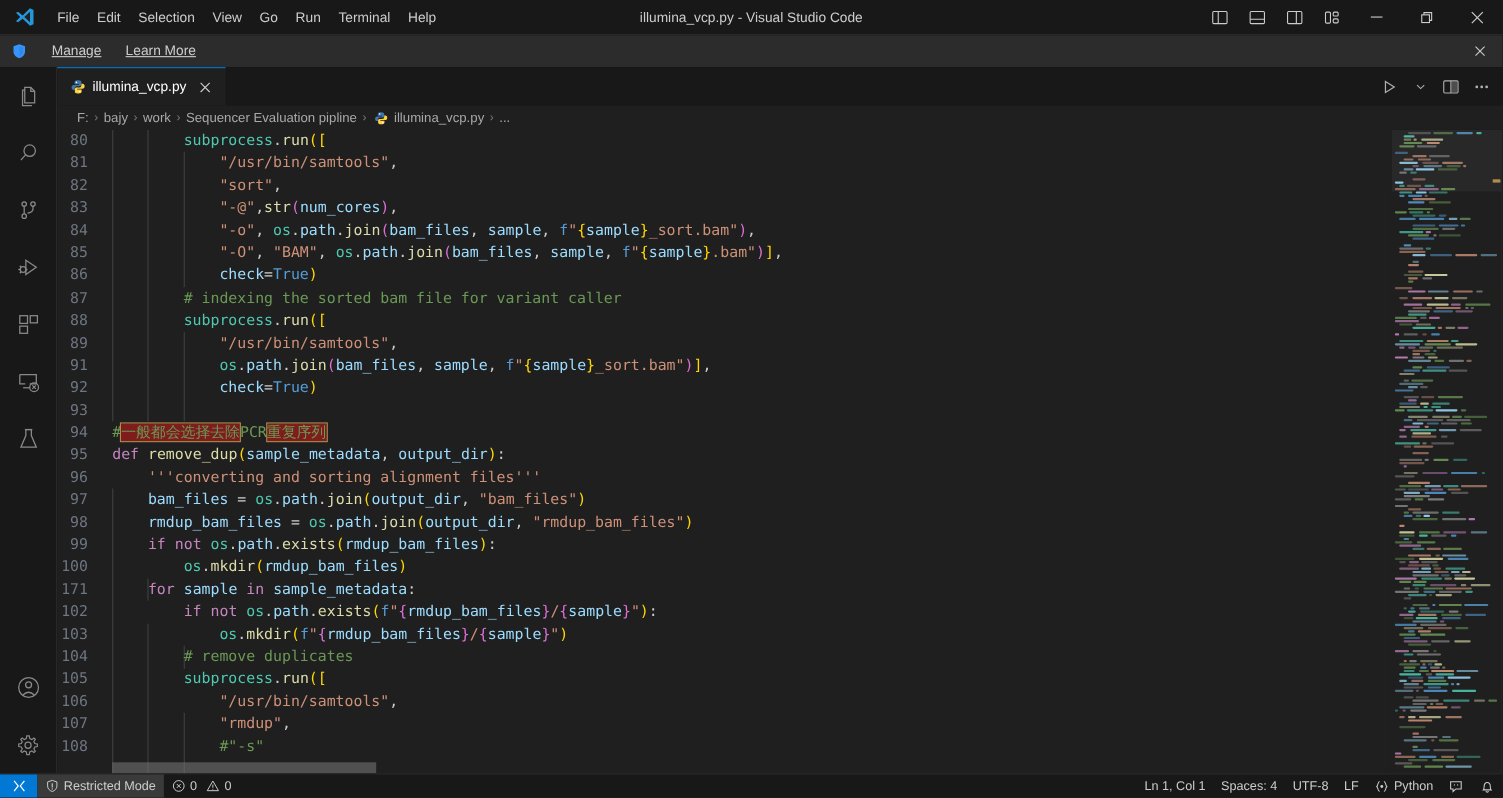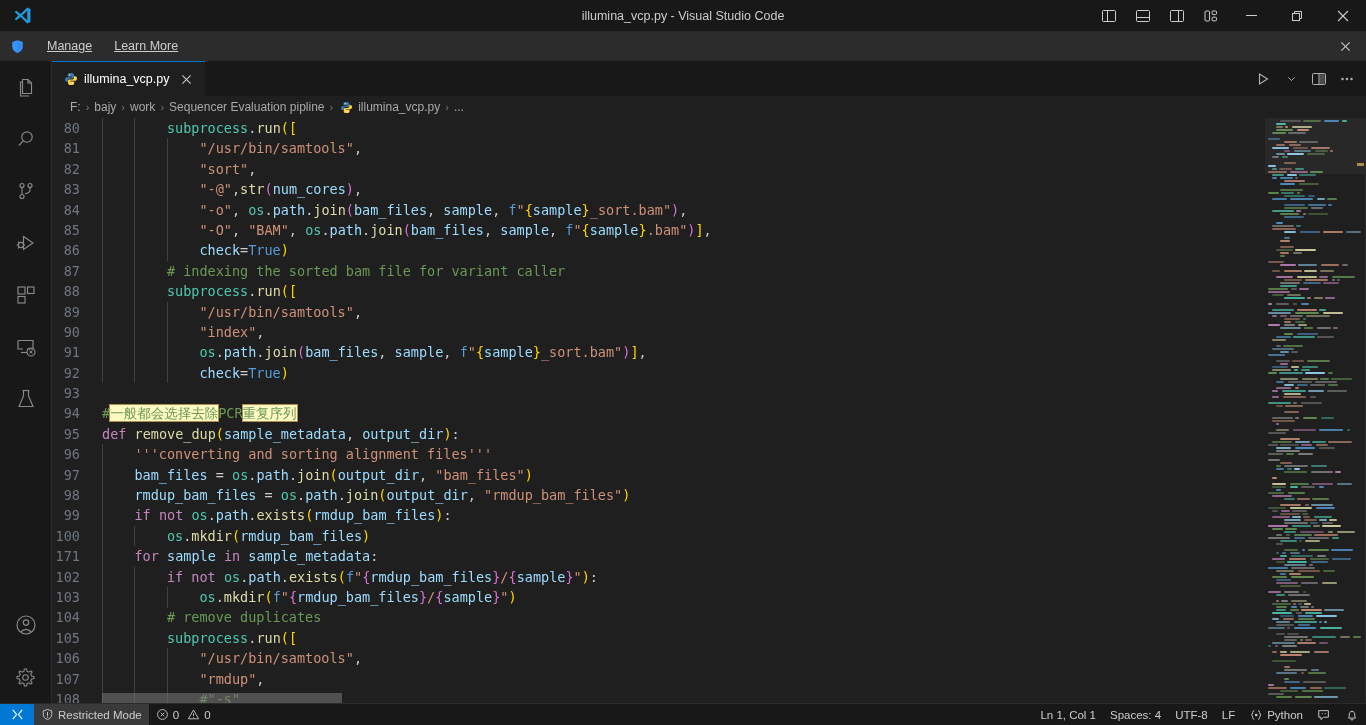--- a/index.html
+++ b/index.html
@@ -115,21 +115,21 @@
   .t-str  { color:#ce9178; }   
   .t-cmt  { color:#6a9955;margin-top:16px; }   
   .t-num  { color:#569cd6; }   
   .t-p1   { color:#ffd700; }   
   .t-p2   { color:#da70d6; }   
   .t-plain{ color:#cccccc; }
   .t-op   { color:#cccccc; }
   .t-fpre { color:#569cd6; }
 
   .hl {
-    background:#fef9c3; outline:1px solid #b08c4e;
+    background:#7f1d1d; outline:1px solid #b08c4e;
   }
 
   
   .minimap {
     width:101px; flex:0 0 101px; position:relative; background:#1f1f1f;
     overflow:hidden; border-left:0;
   }
   .mmcanvas { position:absolute; inset:0; }
   .mmline { position:absolute; height:2px; border-radius:1px; }
   .mmslider { position:absolute; left:0; right:0; background:rgba(255,255,255,.045); }
@@ -164,20 +164,30 @@
 <div class="app">
 
   <div class="titlebar">
     <div class="vscode-logo">
       <svg width="19" height="19" viewBox="0 0 100 100">
         <path d="M75 8 L40 42 L18 25 L8 30 L28 50 L8 70 L18 75 L40 58 L75 92 L92 84 L92 16 Z" fill="#2596d7"></path>
         <path d="M75 25 L75 75 L48 50 Z" fill="#1f1f1f"></path>
       </svg>
     </div>
 
+    <div class="menu">
+      <div class="menu-item">File</div>
+      <div class="menu-item">Edit</div>
+      <div class="menu-item">Selection</div>
+      <div class="menu-item">View</div>
+      <div class="menu-item">Go</div>
+      <div class="menu-item">Run</div>
+      <div class="menu-item">Terminal</div>
+      <div class="menu-item">Help</div>
+    </div>
 
     <div class="win-title">illumina_vcp.py - Visual Studio Code</div>
 
     <div class="title-right">
       <div class="layout-btn">
         <svg width="16" height="16" viewBox="0 0 16 16" fill="none" stroke="#cccccc" stroke-width="1">
           <rect x="1.5" y="2.5" width="13" height="11" rx="1"></rect>
             <line x1="6.5" y1="2.5" x2="6.5" y2="13.5"></line>
         </svg>
       </div>
@@ -415,21 +425,20 @@
               <div class="cline"><div class="lnum">80</div><div class="ltext" style="padding-left: 64.96px;"><span class="t-mod">subprocess</span><span class="t-op">.</span><span class="t-fn">run</span><span class="t-p1">([</span></div></div>
               <div class="cline"><div class="lnum">81</div><div class="ltext" style="padding-left: 97.44px;"><span class="t-str">"/usr/bin/samtools"</span><span class="t-op">,</span></div></div>
               <div class="cline"><div class="lnum">82</div><div class="ltext" style="padding-left: 97.44px;"><span class="t-str">"sort"</span><span class="t-op">,</span></div></div>
               <div class="cline"><div class="lnum">83</div><div class="ltext" style="padding-left: 97.44px;"><span class="t-str">"-@"</span><span class="t-op">,</span><span class="t-fn">str</span><span class="t-p2">(</span><span class="t-var">num_cores</span><span class="t-p2">)</span><span class="t-op">,</span></div></div>
               <div class="cline"><div class="lnum">84</div><div class="ltext" style="padding-left: 97.44px;"><span class="t-str">"-o"</span><span class="t-op">, </span><span class="t-mod">os</span><span class="t-op">.</span><span class="t-var">path</span><span class="t-op">.</span><span class="t-fn">join</span><span class="t-p2">(</span><span class="t-var">bam_files</span><span class="t-op">, </span><span class="t-var">sample</span><span class="t-op">, </span><span class="t-fpre">f</span><span class="t-str">"</span><span class="t-p1">{</span><span class="t-var">sample</span><span class="t-p1">}</span><span class="t-str">_sort.bam"</span><span class="t-p2">)</span><span class="t-op">,</span></div></div>
               <div class="cline"><div class="lnum">85</div><div class="ltext" style="padding-left: 97.44px;"><span class="t-str">"-O"</span><span class="t-op">, </span><span class="t-str">"BAM"</span><span class="t-op">, </span><span class="t-mod">os</span><span class="t-op">.</span><span class="t-var">path</span><span class="t-op">.</span><span class="t-fn">join</span><span class="t-p2">(</span><span class="t-var">bam_files</span><span class="t-op">, </span><span class="t-var">sample</span><span class="t-op">, </span><span class="t-fpre">f</span><span class="t-str">"</span><span class="t-p1">{</span><span class="t-var">sample</span><span class="t-p1">}</span><span class="t-str">.bam"</span><span class="t-p2">)</span><span class="t-p1">]</span><span class="t-op">,</span></div></div>
               <div class="cline"><div class="lnum">86</div><div class="ltext" style="padding-left: 97.44px;"><span class="t-var">check</span><span class="t-op">=</span><span class="t-num">True</span><span class="t-p1">)</span></div></div>
               <div class="cline"><div class="lnum">87</div><div class="ltext" style="padding-left: 64.96px;"><span class="t-cmt"># indexing the sorted bam file for variant caller</span></div></div>
               <div class="cline"><div class="lnum">88</div><div class="ltext" style="padding-left: 64.96px;"><span class="t-mod">subprocess</span><span class="t-op">.</span><span class="t-fn">run</span><span class="t-p1">([</span></div></div>
               <div class="cline"><div class="lnum">89</div><div class="ltext" style="padding-left: 97.44px;"><span class="t-str">"/usr/bin/samtools"</span><span class="t-op">,</span></div></div>
-              <div class="cline"><div class="lnum">90</div><div class="ltext" style="padding-left: 97.44px;"><span class="t-str">"index"</span><span class="t-op">,</span></div></div>
               <div class="cline"><div class="lnum">91</div><div class="ltext" style="padding-left: 97.44px;"><span class="t-mod">os</span><span class="t-op">.</span><span class="t-var">path</span><span class="t-op">.</span><span class="t-fn">join</span><span class="t-p2">(</span><span class="t-var">bam_files</span><span class="t-op">, </span><span class="t-var">sample</span><span class="t-op">, </span><span class="t-fpre">f</span><span class="t-str">"</span><span class="t-p1">{</span><span class="t-var">sample</span><span class="t-p1">}</span><span class="t-str">_sort.bam"</span><span class="t-p2">)</span><span class="t-p1">]</span><span class="t-op">,</span></div></div>
               <div class="cline"><div class="lnum">92</div><div class="ltext" style="padding-left: 97.44px;"><span class="t-var">check</span><span class="t-op">=</span><span class="t-num">True</span><span class="t-p1">)</span></div></div>
               <div class="cline"><div class="lnum">93</div><div class="ltext" style="padding-left: 0px;"></div></div>
               <div class="cline"><div class="lnum">94</div><div class="ltext" style="padding-left: 0px;"><span class="t-cmt">#</span><span class="t-cmt hl">一般都会选择去除</span><span class="t-cmt">PCR</span><span class="t-cmt hl">重复序列</span></div></div>
               <div class="cline"><div class="lnum">95</div><div class="ltext" style="padding-left: 0px;"><span class="t-kw">def</span><span class="t-plain"> </span><span class="t-fn">remove_dup</span><span class="t-p1">(</span><span class="t-var">sample_metadata</span><span class="t-op">, </span><span class="t-var">output_dir</span><span class="t-p1">)</span><span class="t-op">:</span></div></div>
               <div class="cline"><div class="lnum">96</div><div class="ltext" style="padding-left: 32.48px;"><span class="t-str">'''converting and sorting alignment files'''</span></div></div>
               <div class="cline"><div class="lnum">97</div><div class="ltext" style="padding-left: 32.48px;"><span class="t-var">bam_files</span><span class="t-op"> = </span><span class="t-mod">os</span><span class="t-op">.</span><span class="t-var">path</span><span class="t-op">.</span><span class="t-fn">join</span><span class="t-p1">(</span><span class="t-var">output_dir</span><span class="t-op">, </span><span class="t-str">"bam_files"</span><span class="t-p1">)</span></div></div>
               <div class="cline"><div class="lnum">98</div><div class="ltext" style="padding-left: 32.48px;"><span class="t-var">rmdup_bam_files</span><span class="t-op"> = </span><span class="t-mod">os</span><span class="t-op">.</span><span class="t-var">path</span><span class="t-op">.</span><span class="t-fn">join</span><span class="t-p1">(</span><span class="t-var">output_dir</span><span class="t-op">, </span><span class="t-str">"rmdup_bam_files"</span><span class="t-p1">)</span></div></div>
               <div class="cline"><div class="lnum">99</div><div class="ltext" style="padding-left: 32.48px;"><span class="t-kw">if</span><span class="t-plain"> </span><span class="t-kw">not</span><span class="t-plain"> </span><span class="t-mod">os</span><span class="t-op">.</span><span class="t-var">path</span><span class="t-op">.</span><span class="t-fn">exists</span><span class="t-p1">(</span><span class="t-var">rmdup_bam_files</span><span class="t-p1">)</span><span class="t-op">:</span></div></div>
               <div class="cline"><div class="lnum">100</div><div class="ltext" style="padding-left: 64.96px;"><span class="t-mod">os</span><span class="t-op">.</span><span class="t-fn">mkdir</span><span class="t-p1">(</span><span class="t-var">rmdup_bam_files</span><span class="t-p1">)</span></div></div>

